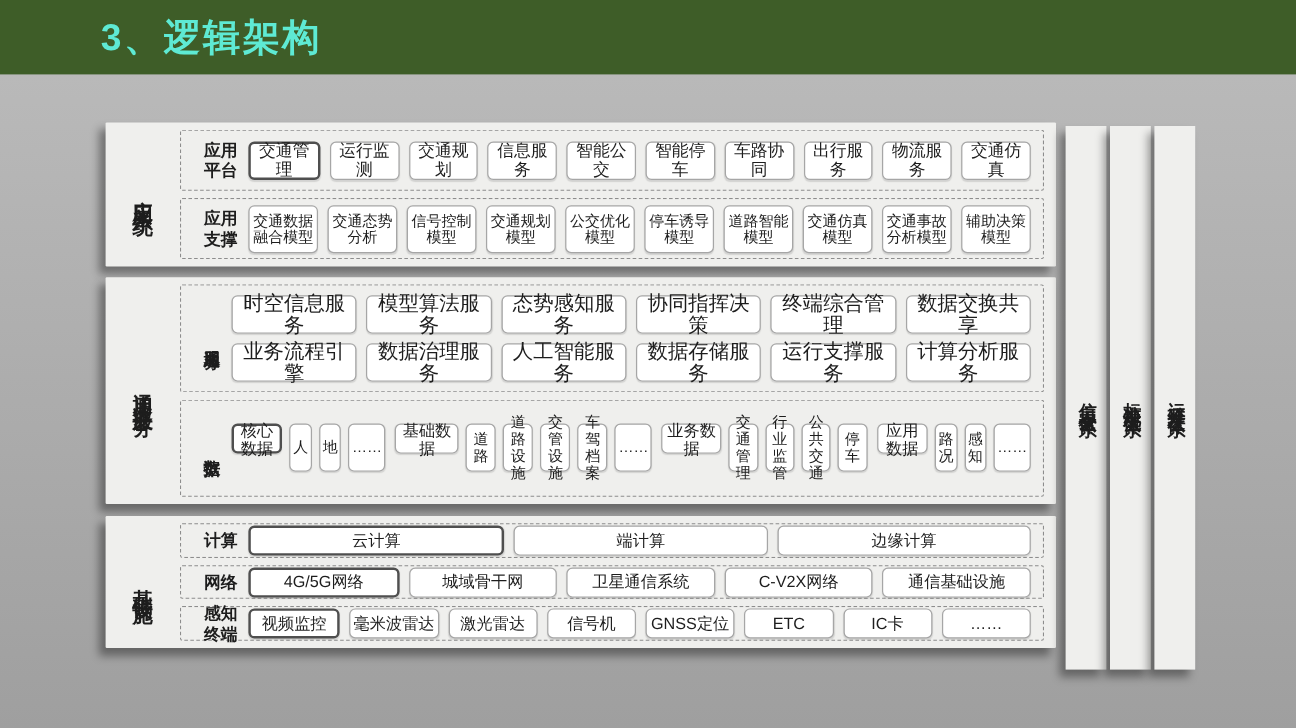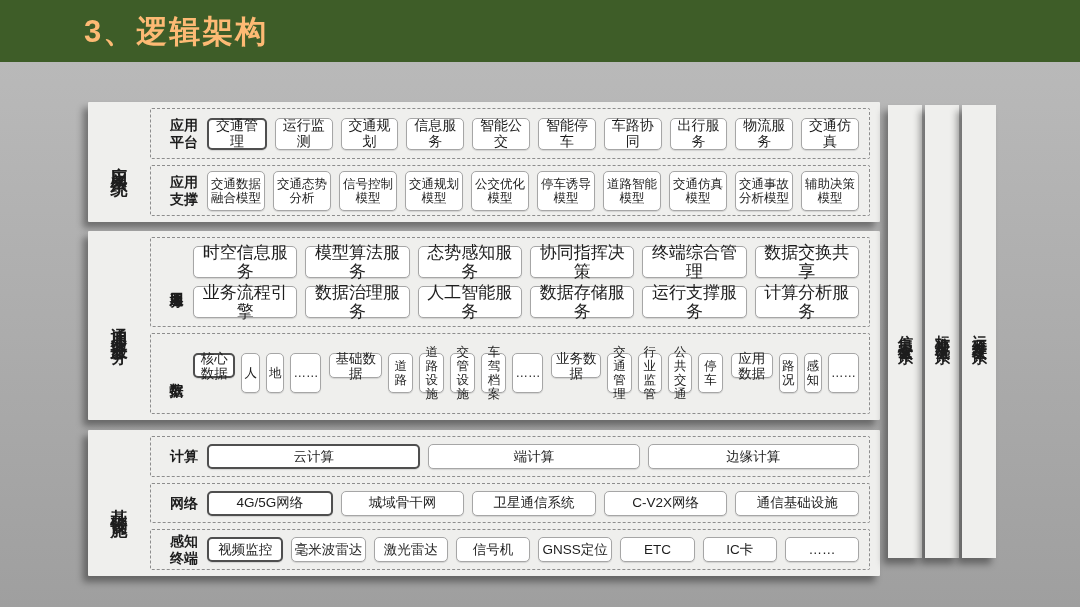--- a/index.html
+++ b/index.html
@@ -8,33 +8,33 @@
     width:1080px; height:607px; position:relative; overflow:hidden;
     background:linear-gradient(#bcbcbc, #9f9f9f);
     font-family:"Liberation Sans","DejaVu Sans",sans-serif;
     color:#1d1d1d;
   }
 
   
   .topbar { height:62px; background:#3e5d28; }
   .title {
     margin:0; padding:11px 0 0 84px;
-    font-size:31px; font-weight:bold; color:#fdba74; letter-spacing:2px;
+    font-size:31px; font-weight:bold; color:#5eead4; letter-spacing:2px;
   }
 
   
   .panel {
     position:absolute; left:88px; width:792px;
     background:#efefed; border-radius:1px;
     box-shadow:-5px 6px 7px rgba(0,0,0,0.38);
     display:flex;
   }
   .panel-app   { top:102px; height:120px; }
   .panel-svc   { top:231px; height:189px; }
-  .panel-infra { top:430px; height:146px; }
+  .panel-infra { top:430px; height:110px; }
 
   .side { width:62px; flex:none; display:flex; align-items:center; justify-content:center; }
   .vside {
     writing-mode:vertical-rl; text-orientation:upright;
     font-weight:bold; font-size:17px; letter-spacing:4px;
   }
 
   .panel-body { flex:1; display:flex; flex-direction:column; gap:6px; padding:6px 10px 6px 0; min-width:0; }
 
   .drow {

